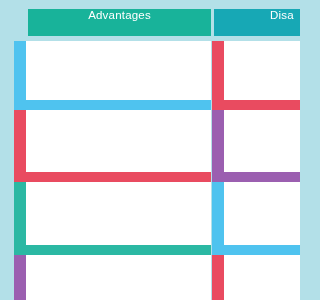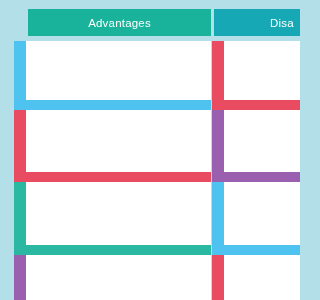--- a/index.html
+++ b/index.html
@@ -8,21 +8,21 @@
     width:300px;height:300px;overflow:hidden;
     background:#b3e0e8;
     font-family:"Liberation Sans","DejaVu Sans",sans-serif;
     -webkit-font-smoothing:antialiased;
   }
   #stage{position:relative;width:300px;height:300px;overflow:hidden;background:#b3e0e8;}
 
   
   .hdr{
     position:absolute;top:9px;height:27px;
-    display:flex;align-items:center;justify-content:center;
+    display:flex;align-items:flex-start;justify-content:center;
     color:#ffffff;font-size:11.5px;letter-spacing:.2px;
     white-space:nowrap;overflow:hidden;box-sizing:border-box;
   }
   #hdr-left{left:28px;width:183px;background:#18b39a;}
   #hdr-right{left:214px;width:140px;background:#17a8b5;justify-content:flex-start;padding-left:56px;}
 
   
   .col{position:absolute;top:41px;}
   #col-left{left:14px;width:197px;}
   #col-right{left:212px;width:150px;}

